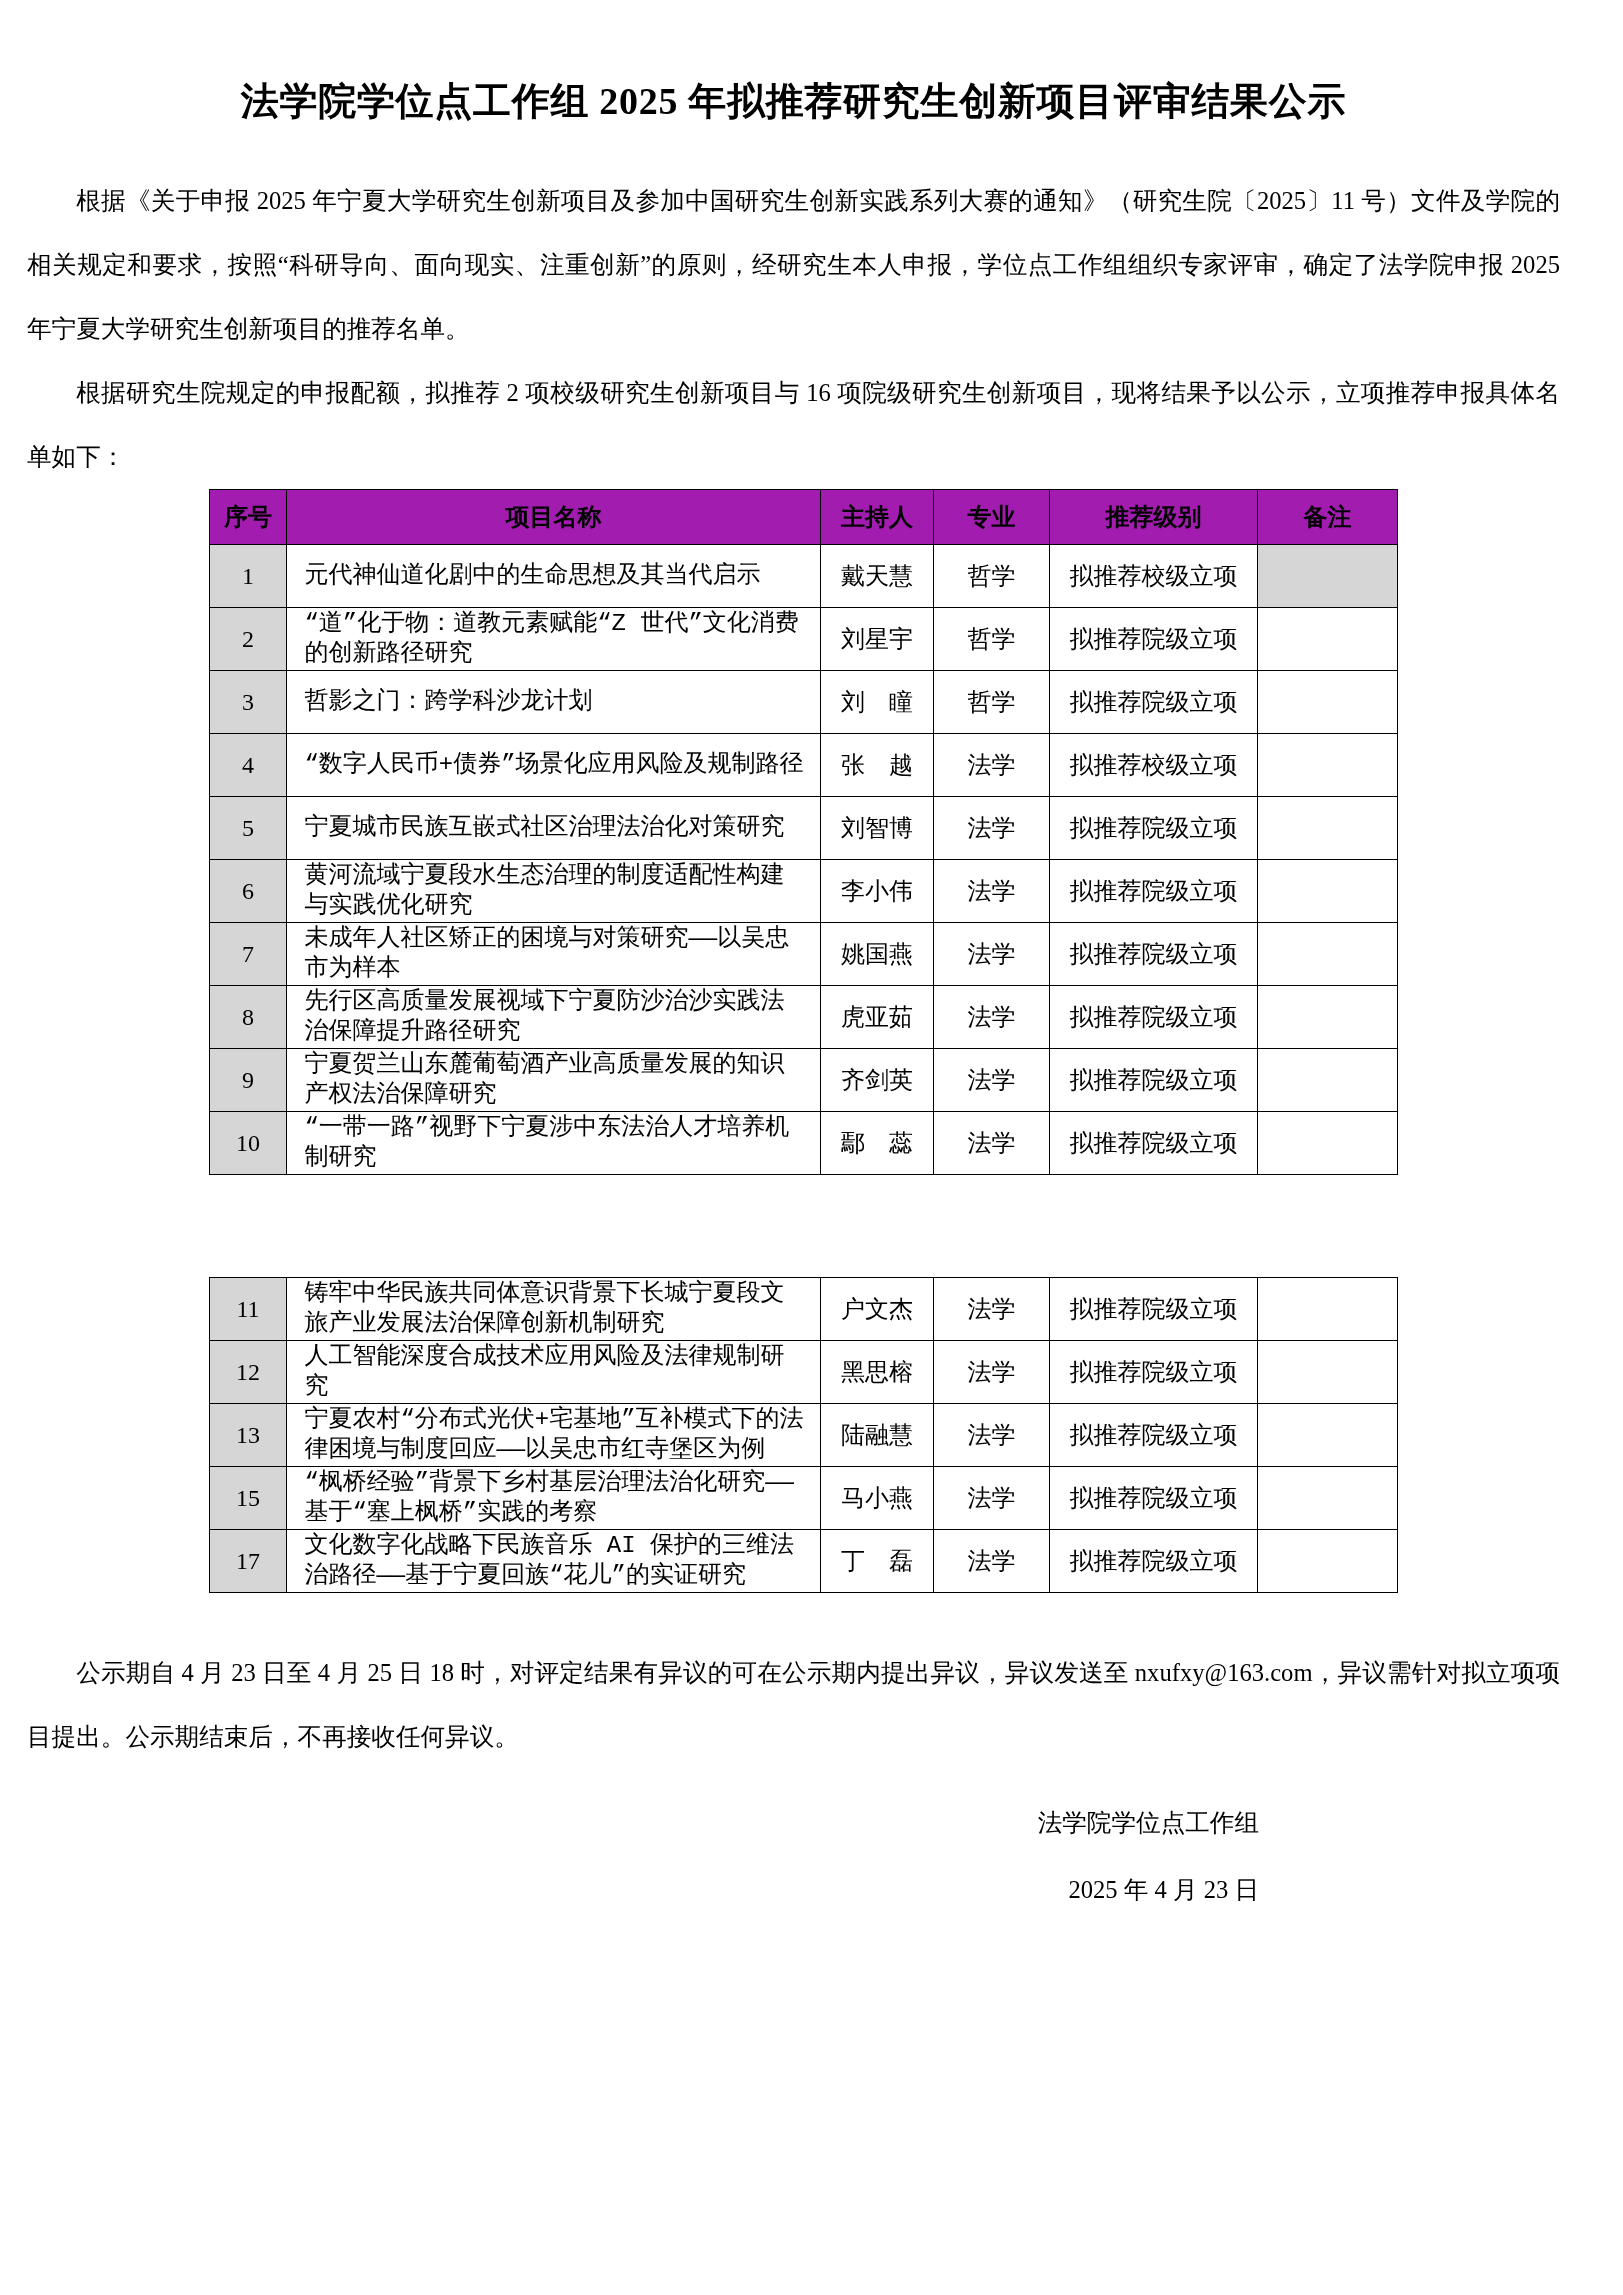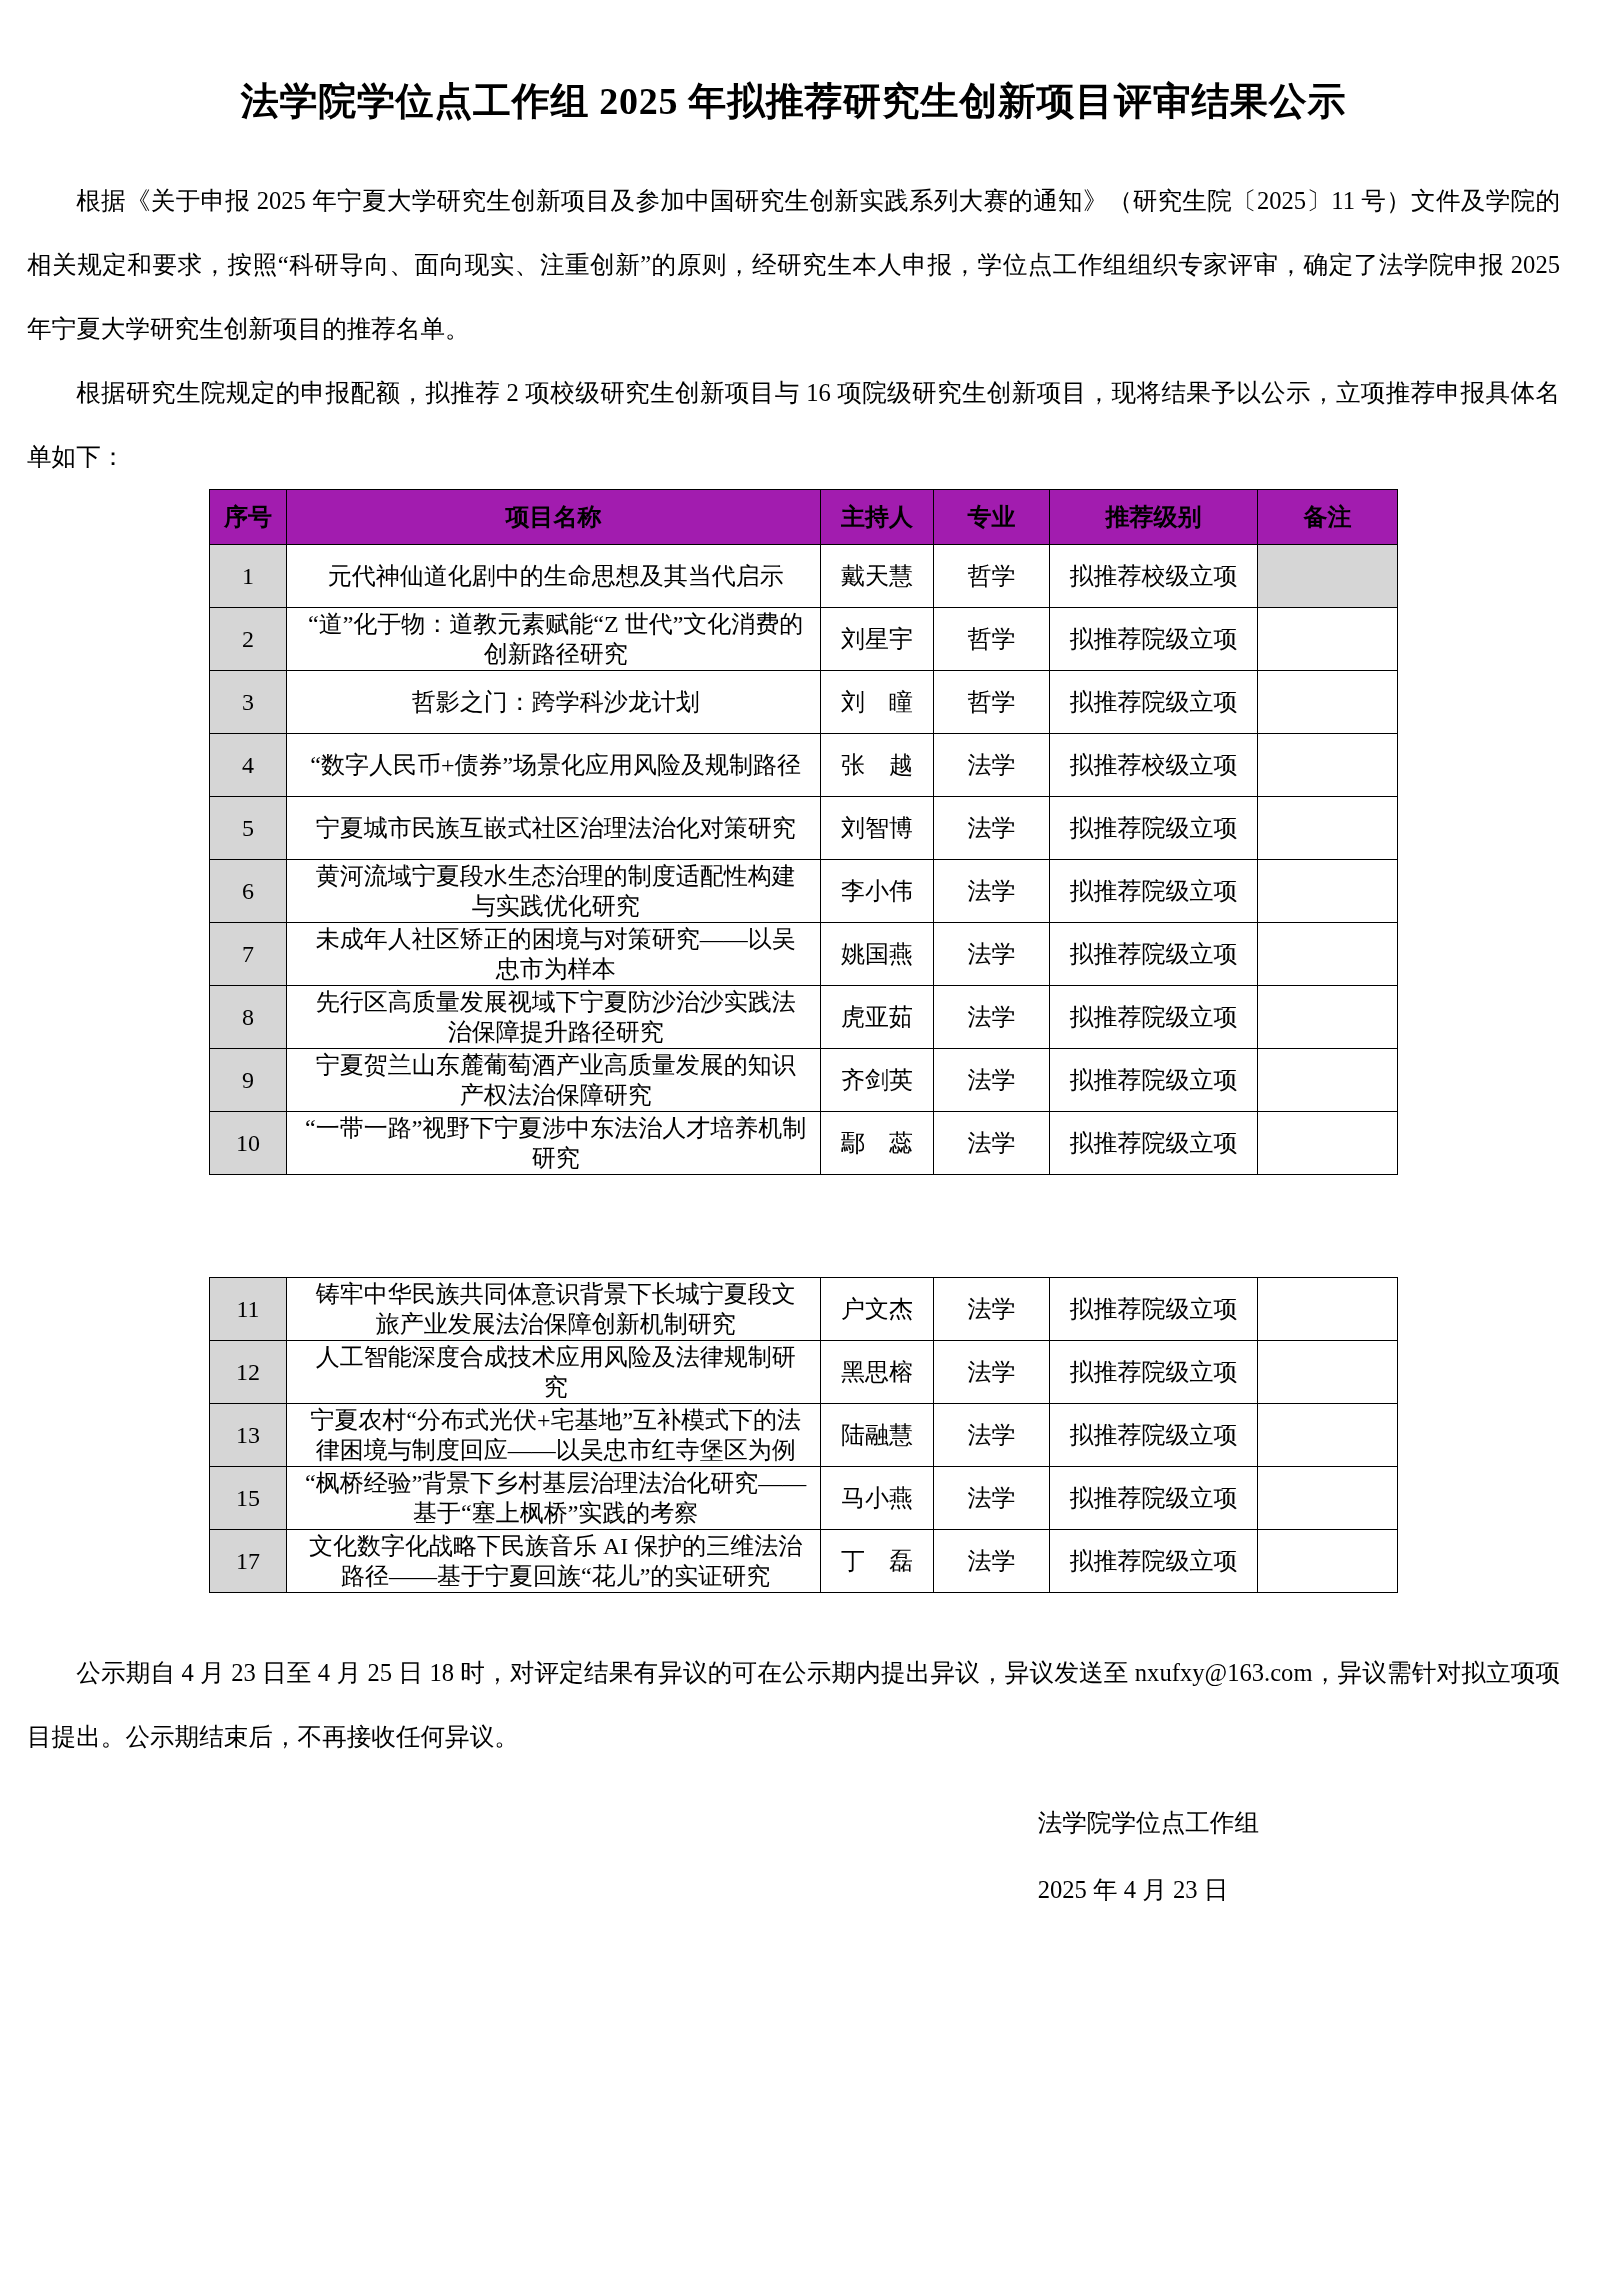--- a/index.html
+++ b/index.html
@@ -23,26 +23,26 @@
     font-size:24px;
   }
   th,td{
     border:0.7px solid #000;border-top-width:1.4px;border-bottom-width:1.4px;
     vertical-align:middle;padding:0;overflow:hidden;
   }
   table{border:1.4px solid #000;}
   th{height:54px;background:#a21caf;font-weight:bold;text-align:center;}
   td{height:62px;line-height:30px;text-align:center;}
   td.col-index{background:#d6d6d6;}
-  td.col-title{text-align:center;padding:0 13px 0 17.4px;}
+  td.col-title{text-align:left;padding:0 13px 0 17.4px;font-family:Liberation Mono, monospace;}
   td.shaded{background:#d6d6d6;}
   #table-2-wrap{margin-top:102px;}
   .closing{margin-top:48px;}
   .signature{
-    margin:20px 301px 0 auto;width:fit-content;text-align:left;
+    margin:20px 301px 0 auto;width:fit-content;text-align:right;
     font-size:24.6px;line-height:67px;
   }
   .sig-line{white-space:nowrap;}
 </style>
 </head>
 <body>
 
 <div class="page">
 
   <h1 class="doc-title">法学院学位点工作组 2025 年拟推荐研究生创新项目评审结果公示</h1>

